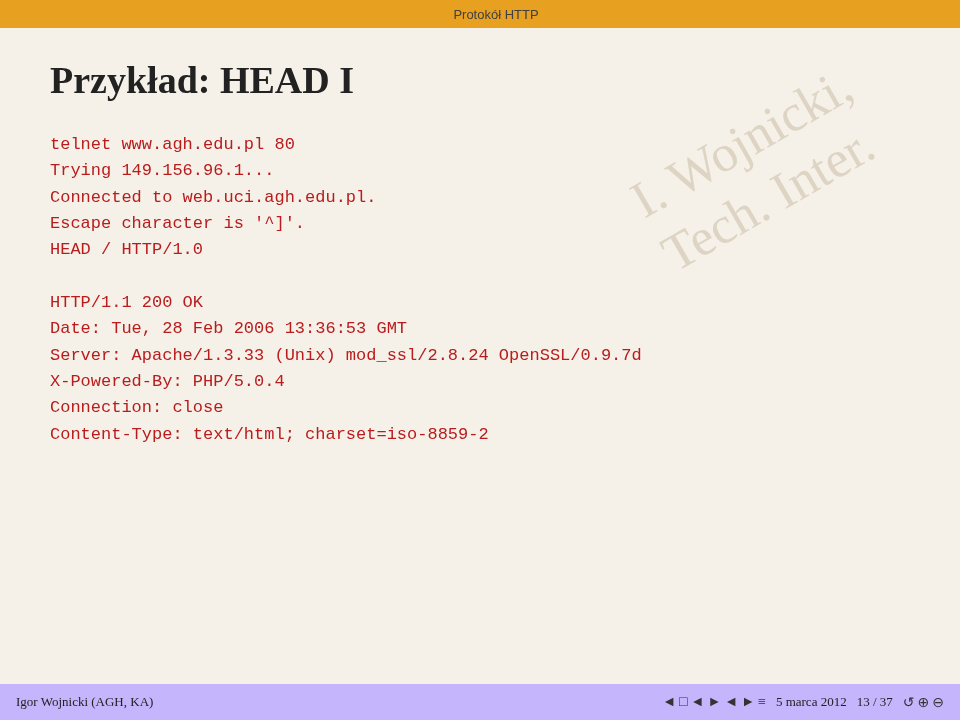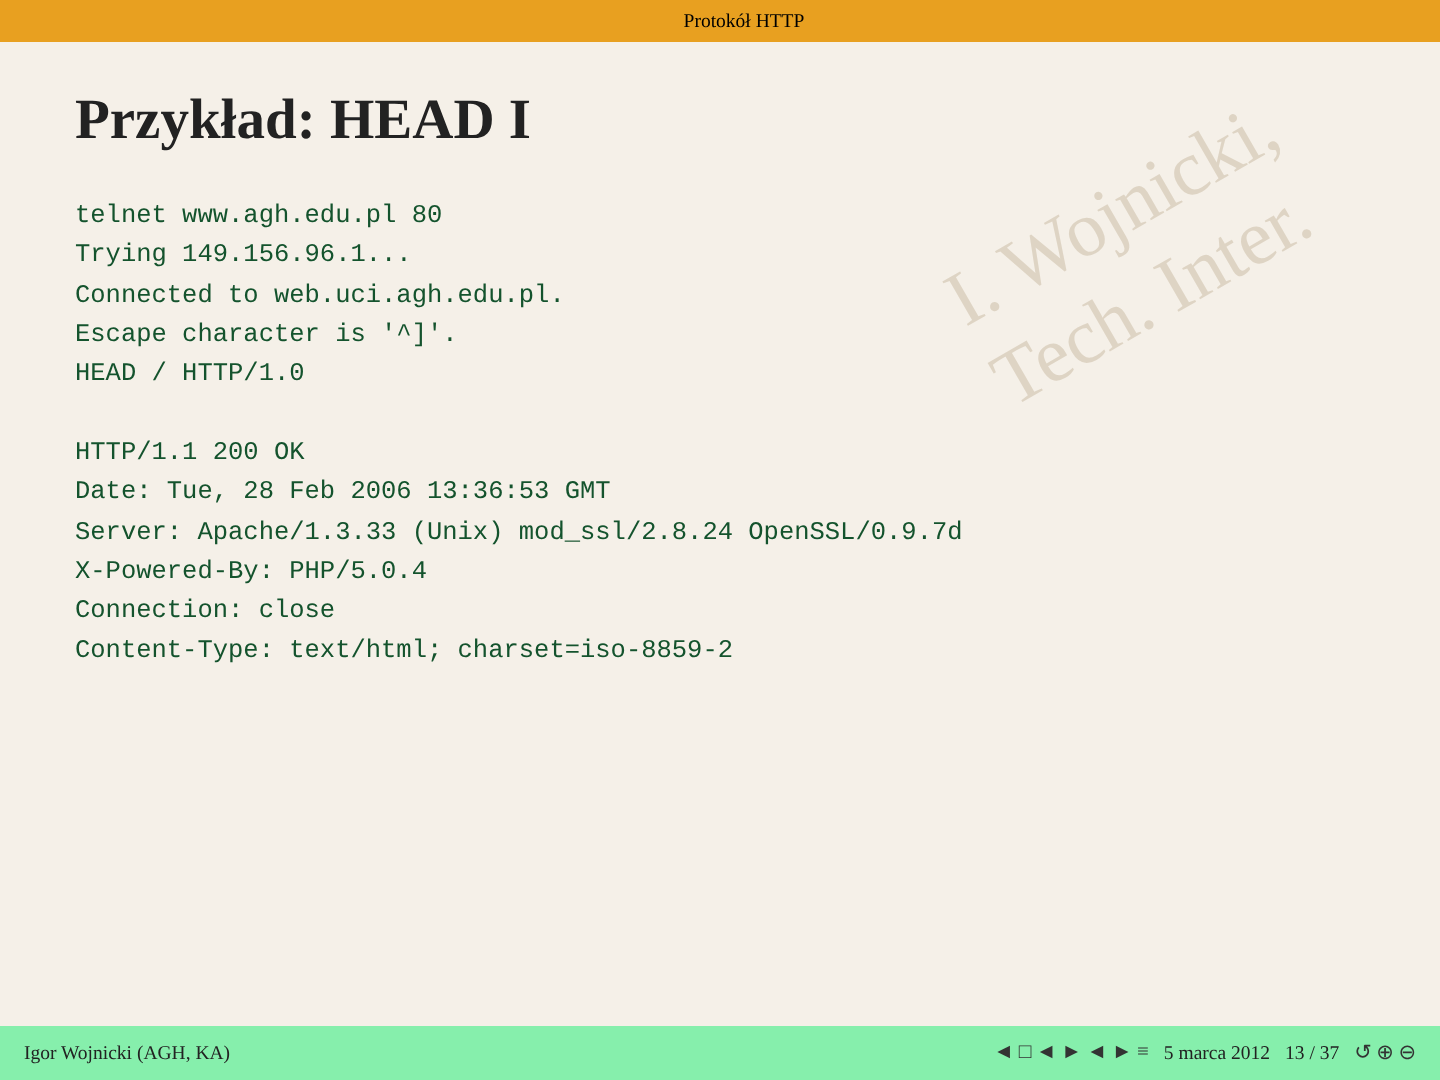--- a/index.html
+++ b/index.html
@@ -18,22 +18,22 @@
       width: 100%;
       height: 28px;
       background: #e8a020;
       display: flex;
       align-items: center;
       justify-content: center;
     }
 
     .top-bar-title {
       font-size: 13px;
-      color: #000000;
-      font-family: Liberation Serif, serif;
+      color: #404040;
+      font-family: Liberation Sans, sans-serif;
       margin-left: 32px;
     }
 
     
     .main-content {
       padding: 30px 61px 20px 50px;
       position: relative;
     }
 
     
@@ -43,21 +43,21 @@
       color: #222;
       margin-bottom: 30px;
       font-family: 'Georgia', serif;
     }
 
     
     .code-block {
       font-family: 'Courier New', Courier, monospace;
       font-size: 17px;
       line-height: 1.55;
-      color: #14532d;
+      color: #b91c1c;
       white-space: pre;
     }
 
     
     .watermark {
       position: absolute;
       top: 80px;
       right: 80px;
       font-family: 'Georgia', serif;
       font-size: 52px;
@@ -68,21 +68,21 @@
       line-height: 1.2;
     }
 
     
     .bottom-bar {
       position: absolute;
       bottom: 0;
       left: 0;
       width: 100%;
       height: 36px;
-      background: #86efac;
+      background: #c4b5fd;
       display: flex;
       align-items: center;
       justify-content: space-between;
       padding: 0 16px;
     }
 
     .bottom-left {
       font-size: 13px;
       color: #222;
       font-family: 'Georgia', serif;

